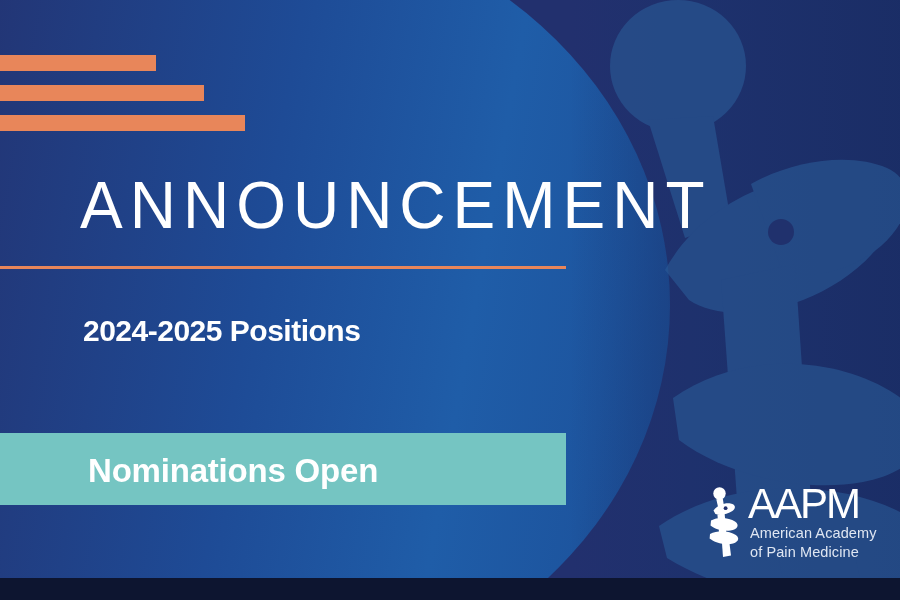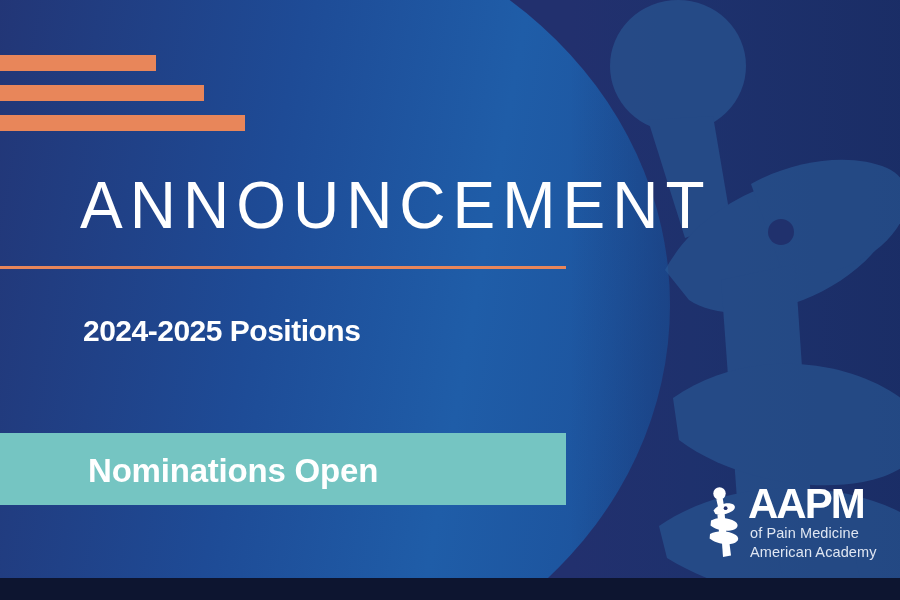--- a/index.html
+++ b/index.html
@@ -135,21 +135,21 @@
     left: 0;
     top: 2px;
     width: 46px;
     height: 74px;
   }
   .logo-wordmark {
     position: absolute;
     left: 48px;
     top: 0px;
     font-size: 42px;
-    font-weight: bold;
+    font-weight: normal;
     color: #ffffff;
     letter-spacing: -2px;
     line-height: 1;
   }
   .logo-tag {
     position: absolute;
     left: 50px;
     top: 41px;
     font-size: 14.5px;
     font-weight: 300;
@@ -239,18 +239,18 @@
                  C 23 46.6, 14.5 44, 10.5 40.5 Z"></path>
         <path d="M10 49 C 17.5 44.8, 29.5 45.5, 35.8 50
                  C 40.5 53.4, 38 58, 30.5 59
                  C 22.5 60, 14 57, 9.6 53.5 Z"></path>
 
         <path d="M21.8 55.5 L29 54.4 L31 70.5 L23 72 Z"></path>
       </g>
     </svg>
     <div class="logo-wordmark">AAPM</div>
     <div class="logo-tag">
+      <div>American Academy</div>
       <div>of Pain Medicine</div>
-      <div>American Academy</div>
     </div>
   </div>
 
 </div>
 
 </body></html>

